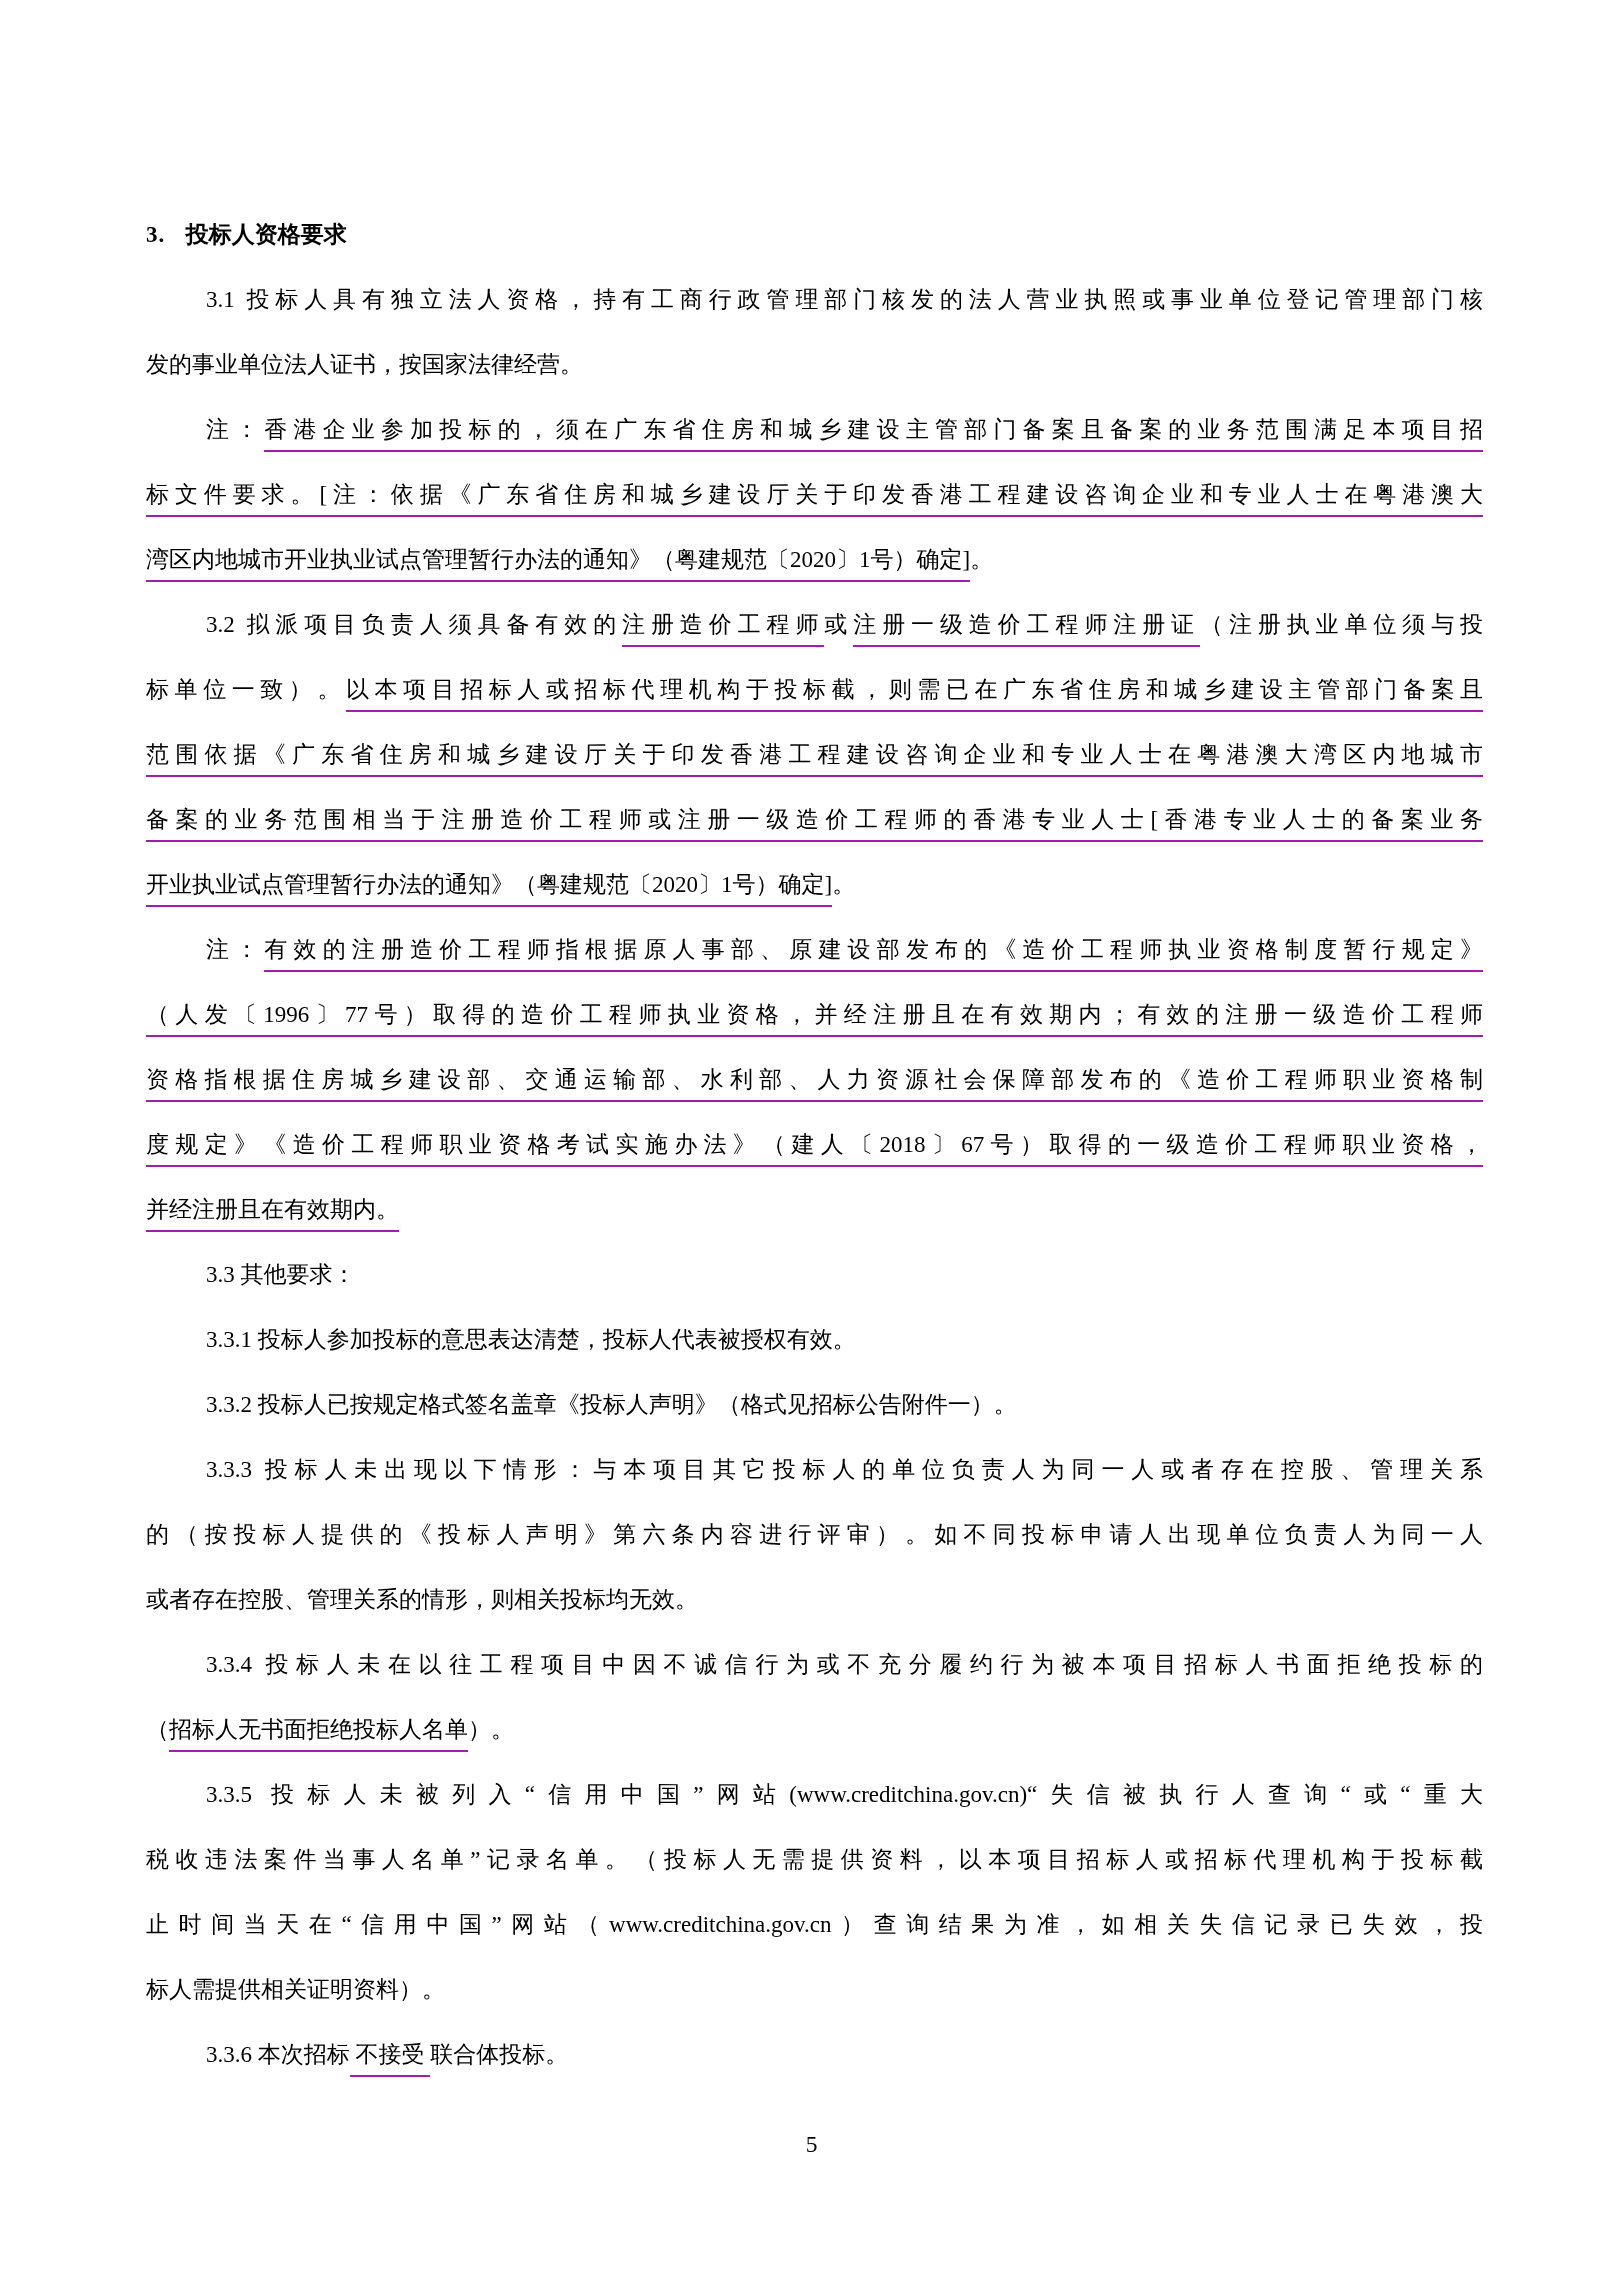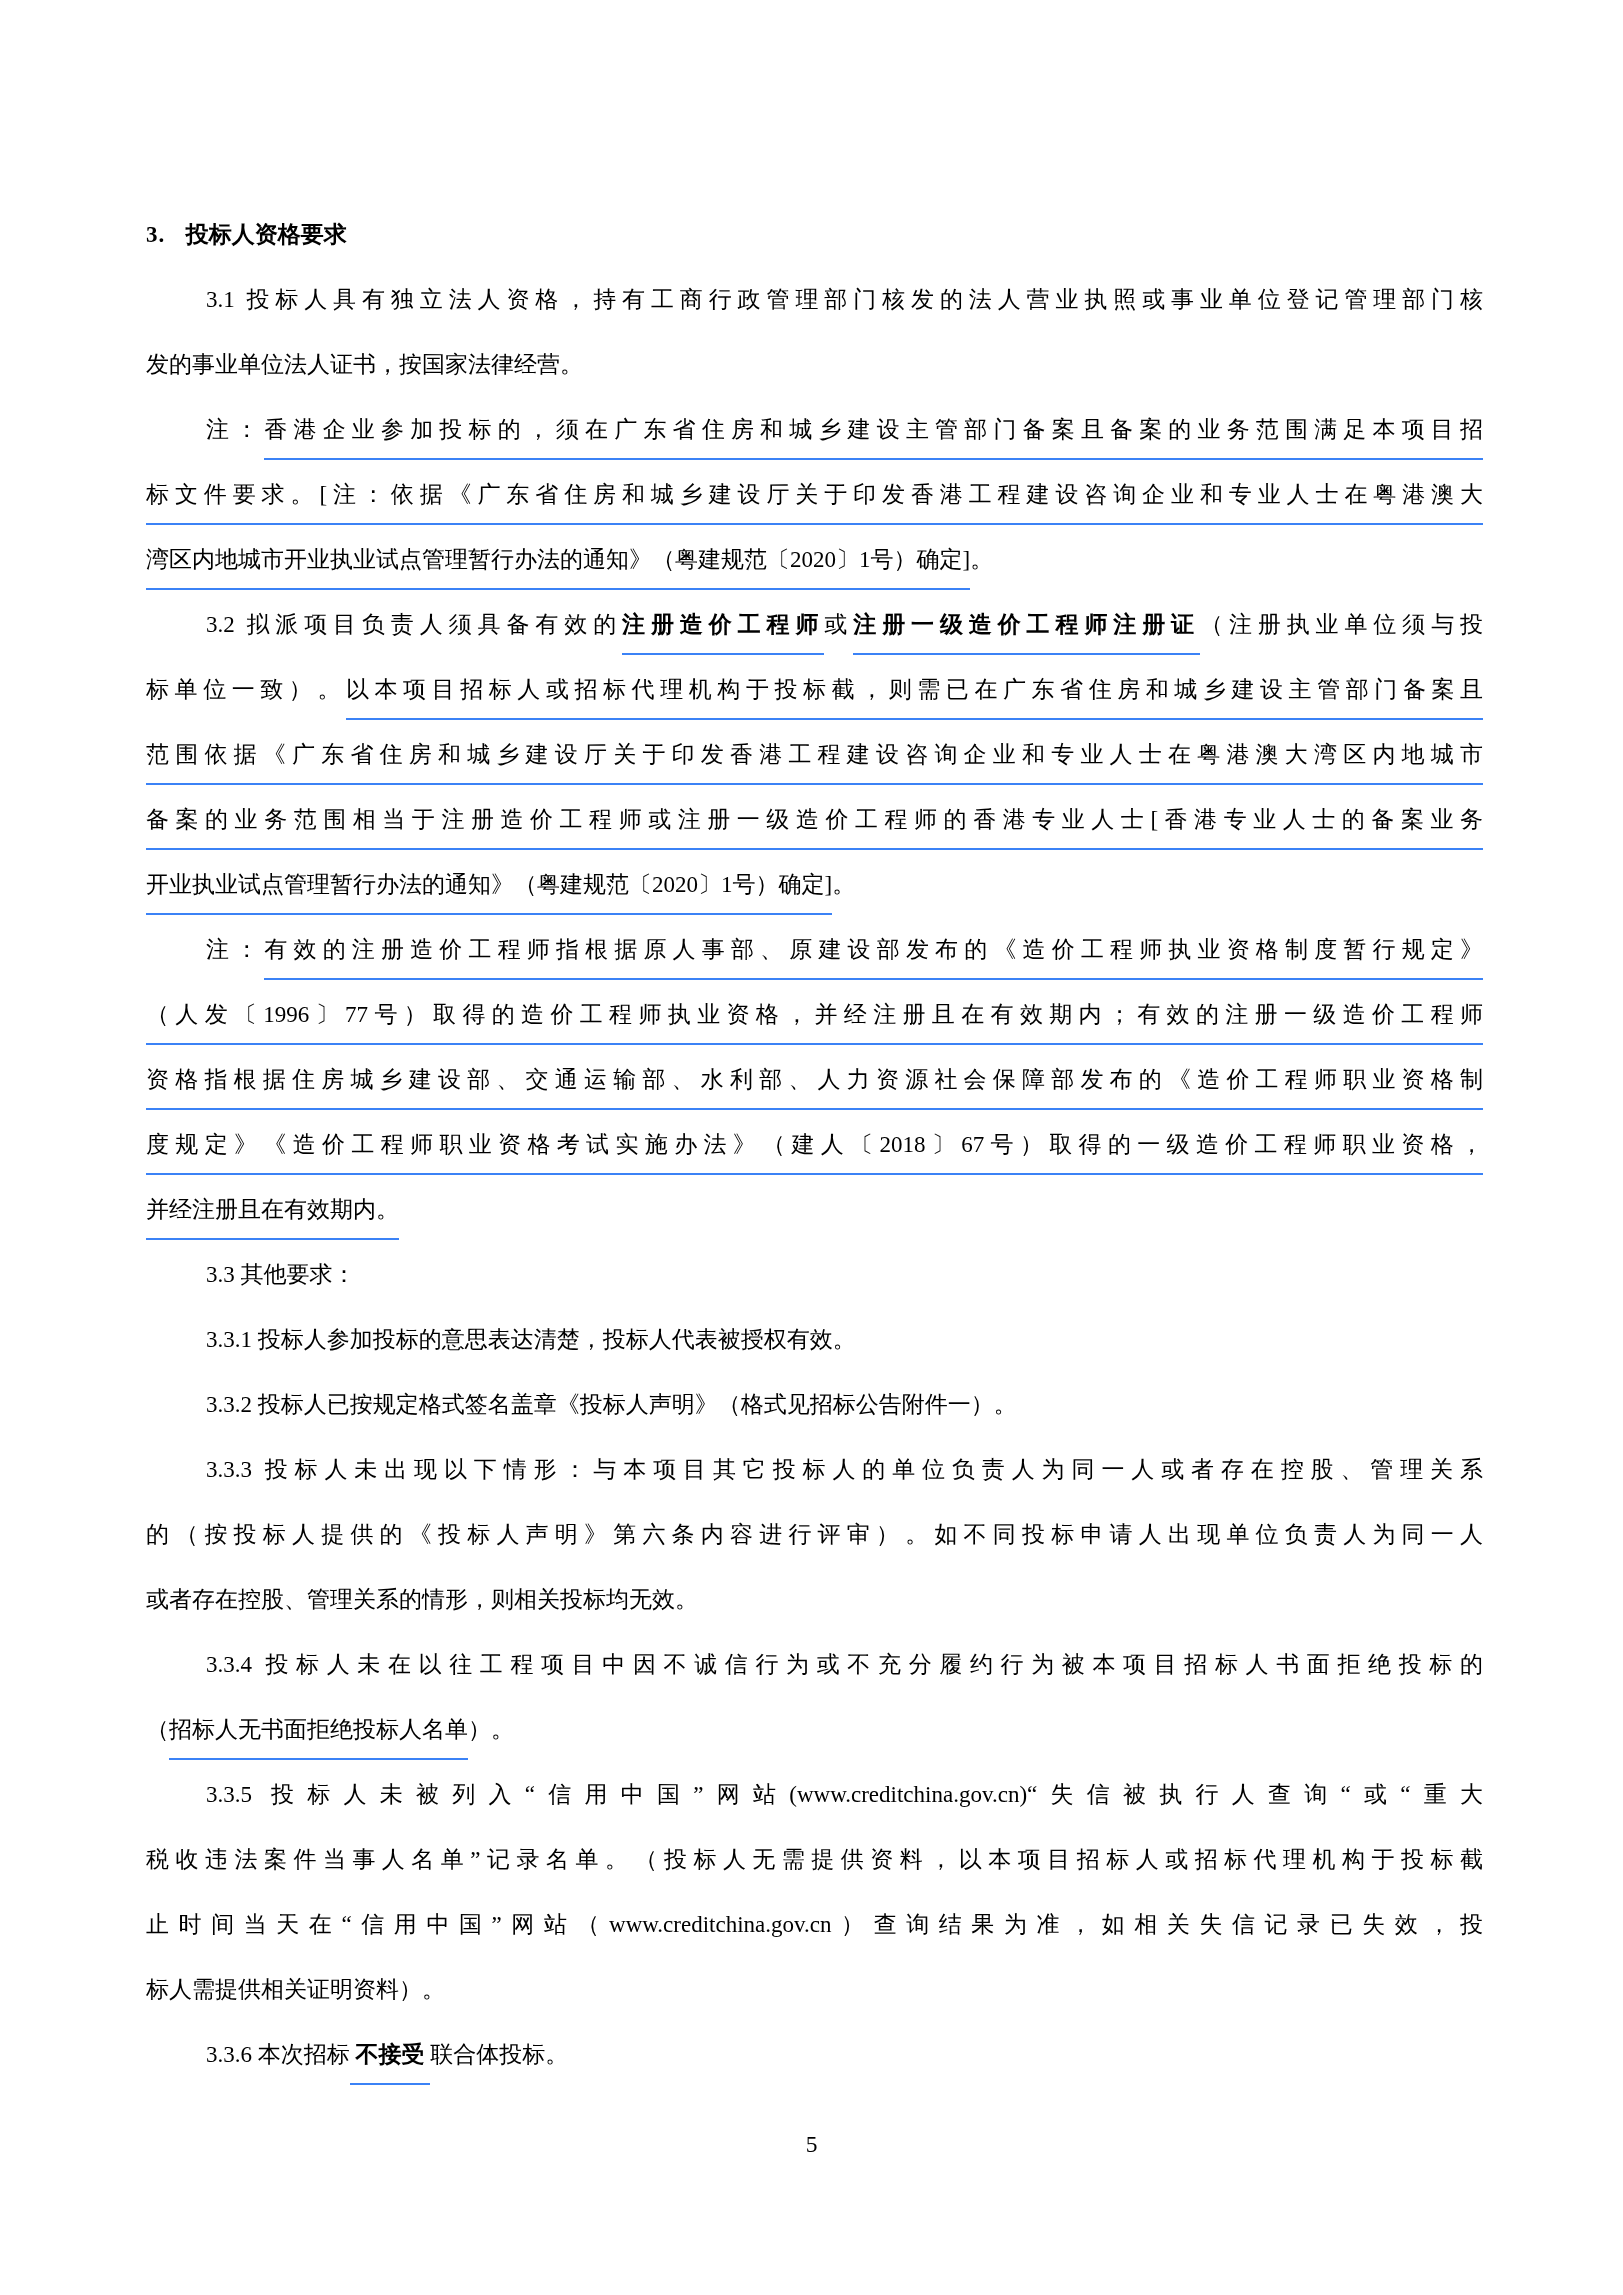--- a/index.html
+++ b/index.html
@@ -42,24 +42,24 @@
   }
   .line.fill {
     text-align: justify;
     text-align-last: justify;
     text-justify: inter-character;
   }
   .line.indent {
     text-indent: 60px;
   }
   .seg { display: inline; }
-  .seg.b { font-weight: bold; }
+  .seg.b { font-weight: normal; }
   .seg.u {
-    border-bottom: 2px solid #3b82f6;
-    padding-bottom: 16px;
+    border-bottom: 2px solid #a21caf;
+    padding-bottom: 8px;
   }
   .page-num {
     position: absolute;
     top: 2131px;
     left: 0;
     width: 100%;
     text-align: center;
     font-size: 23.5px;
     line-height: 26.6px;
   }

